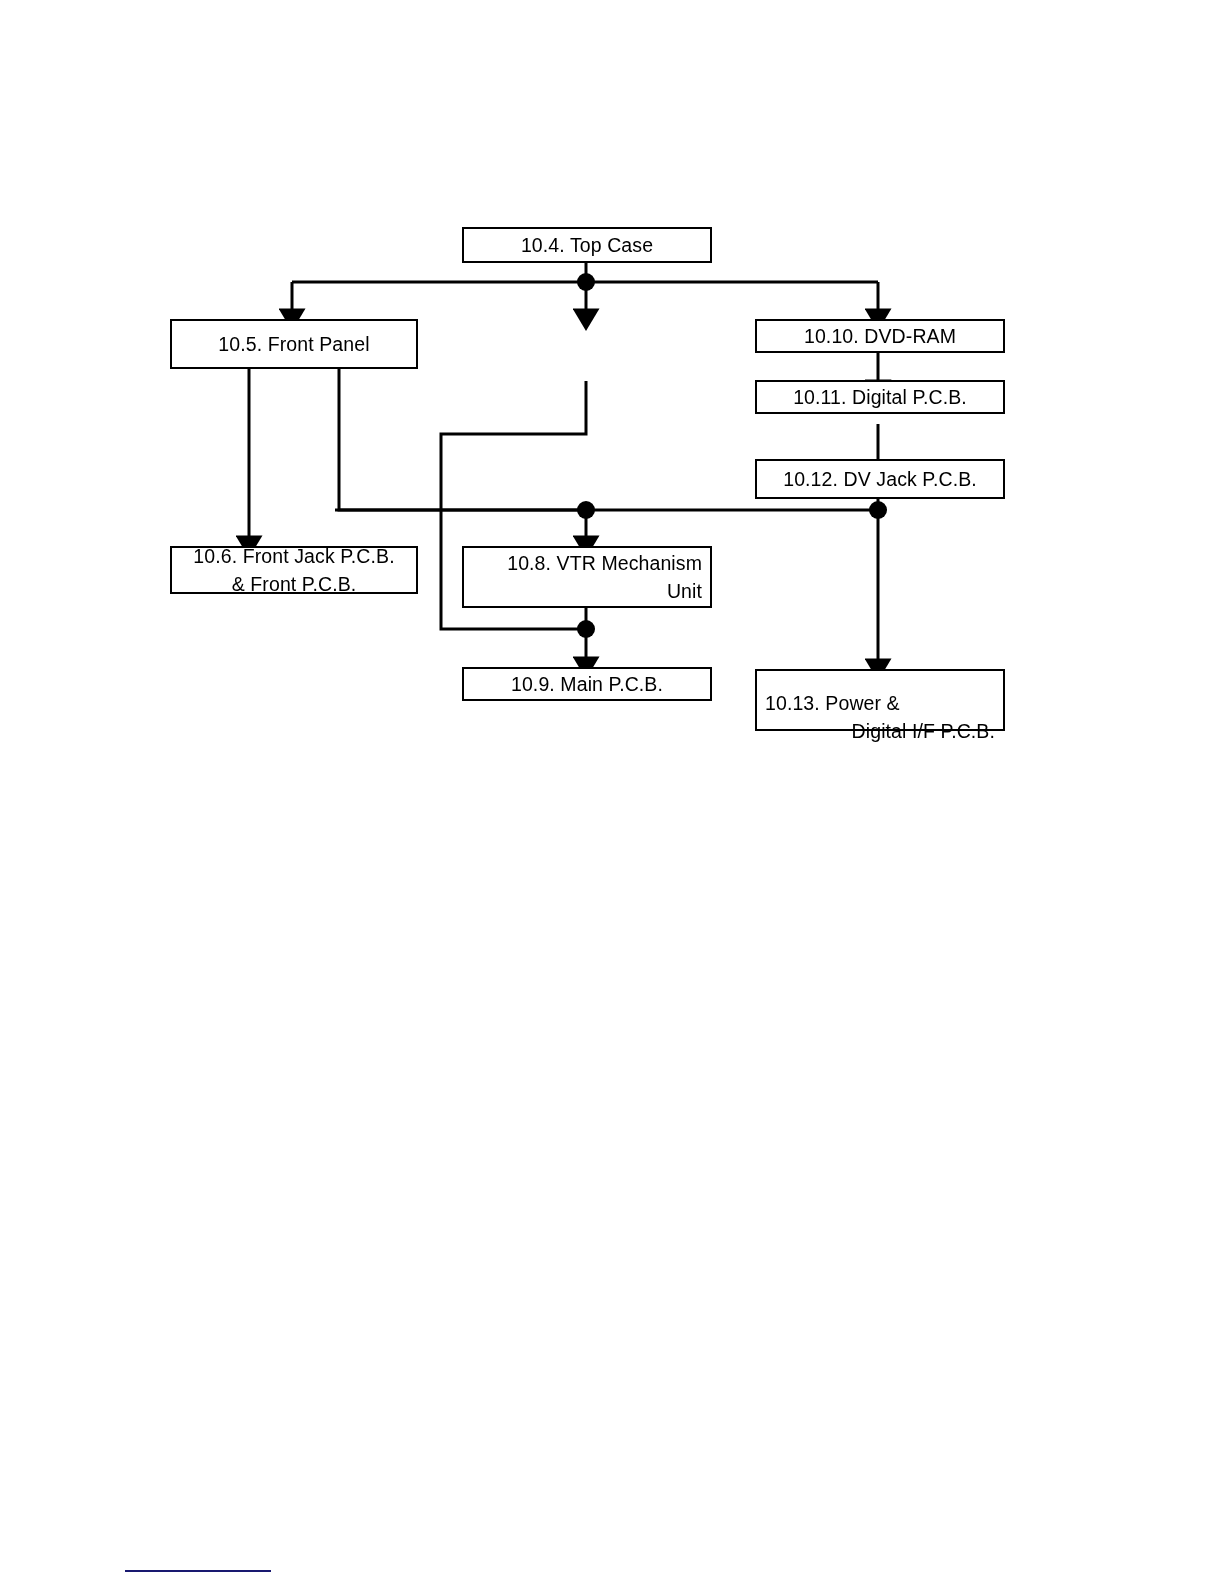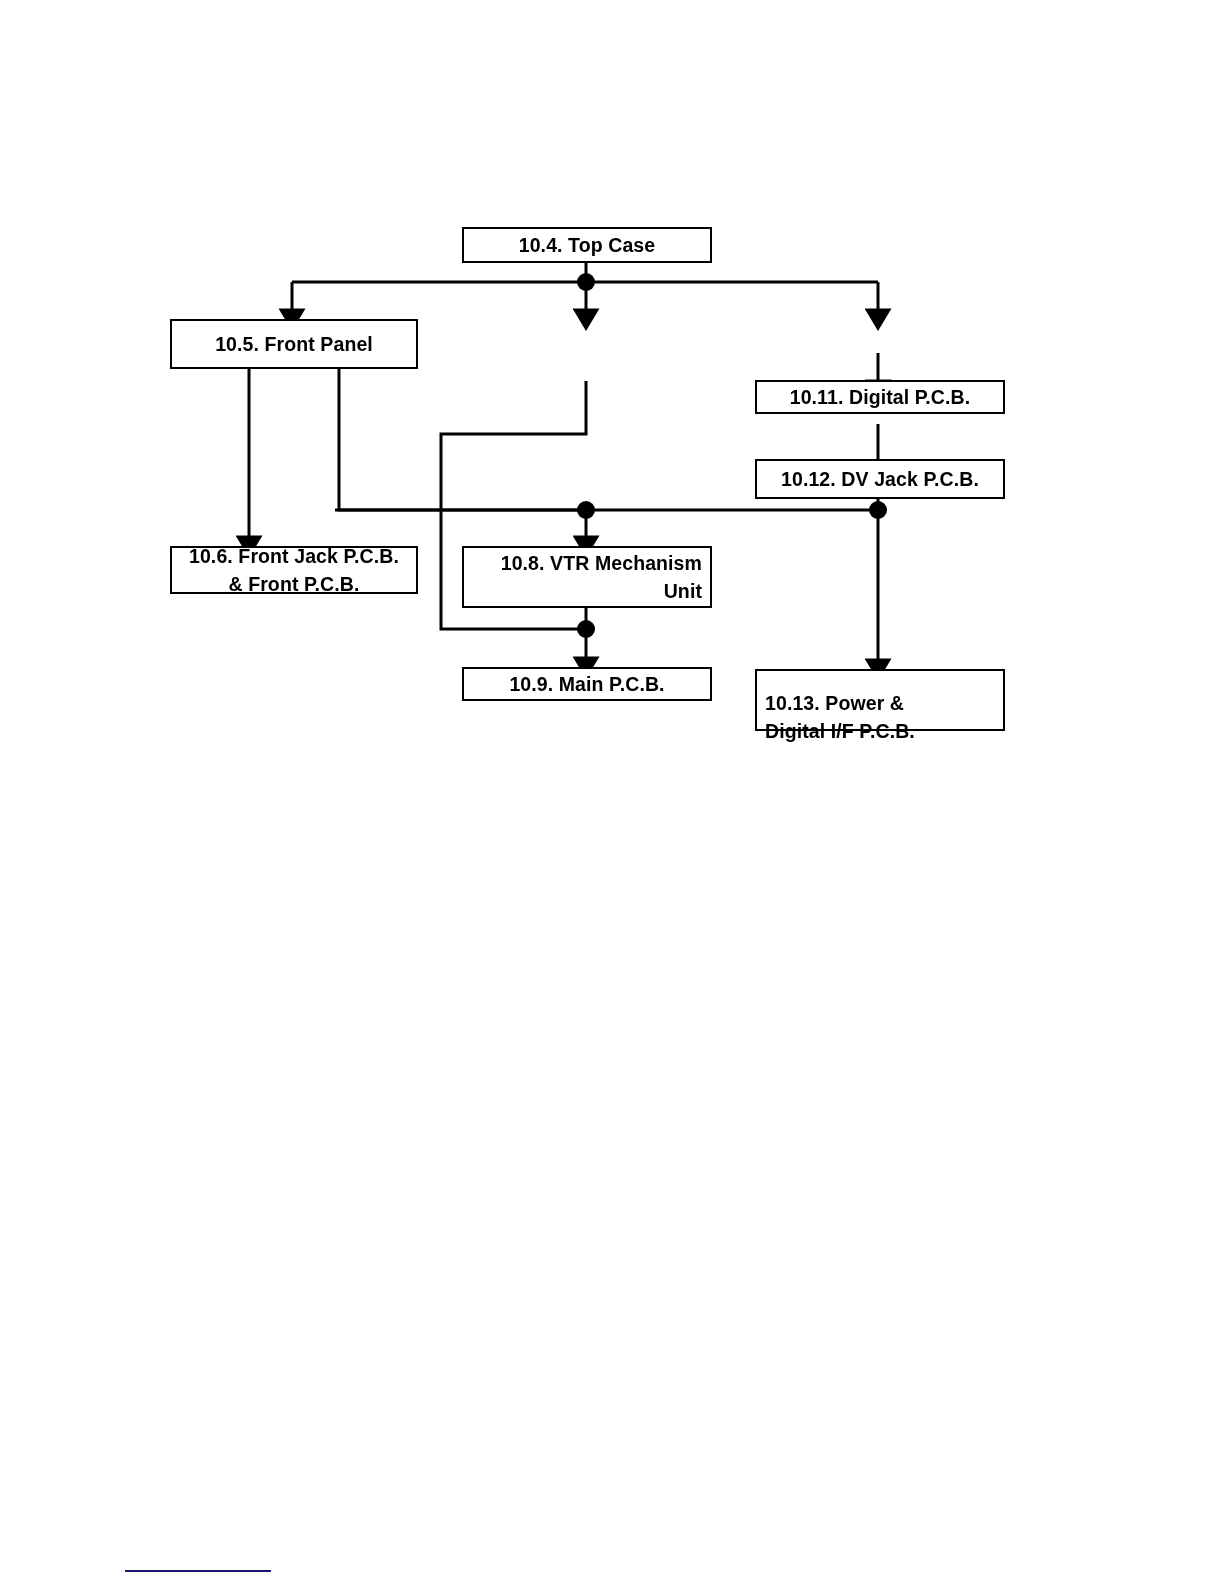--- a/index.html
+++ b/index.html
@@ -36,25 +36,24 @@
     line-height: 28px;
     letter-spacing: 0.1px;
     display: flex;
     flex-direction: column;
     justify-content: center;
     padding: 0 8px;
   }
   .node-line {
     white-space: pre;
     display: block;
-    font-weight: bold;
   }
   .align-center { text-align: center; }
   .align-left   { text-align: left; margin-top: 34px; }
-  .align-right  { }
+  .align-right  { text-align: right; }
   .footer-rule {
     position: absolute;
     height: 2px;
     background: #191970;
   }
 </style>
 </head>
 <body>
 
 <div id="page">
@@ -106,20 +105,23 @@
 
   <div class="node-box align-center" style="left: 462px; top: 227px; width: 250px; height: 36px;">
     <span class="node-line">10.4. Top Case</span>
   </div>
 
   <div class="node-box align-center" style="left: 170px; top: 319px; width: 248px; height: 50px;">
     <span class="node-line">10.5. Front Panel</span>
   </div>
 
 
+  <div class="node-box align-center" style="left: 755px; top: 319px; width: 250px; height: 34px;">
+    <span class="node-line">10.10. DVD-RAM</span>
+  </div>
 
   <div class="node-box align-center" style="left: 755px; top: 380px; width: 250px; height: 34px;">
     <span class="node-line">10.11. Digital P.C.B.</span>
   </div>
 
   <div class="node-box align-center" style="left: 755px; top: 459px; width: 250px; height: 40px;">
     <span class="node-line">10.12. DV Jack P.C.B.</span>
   </div>
 
   <div class="node-box align-center" style="left: 170px; top: 546px; width: 248px; height: 48px;">

